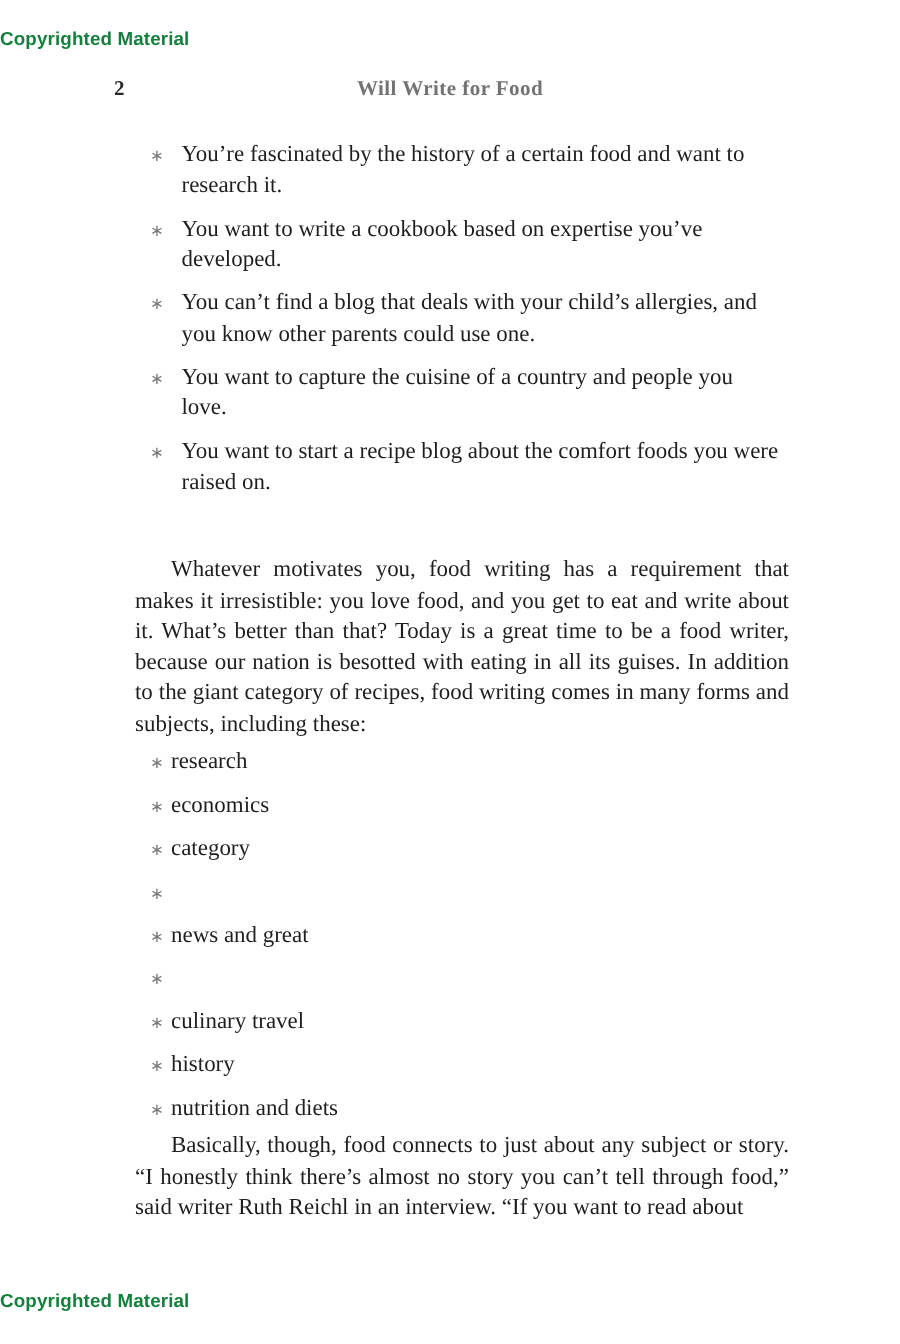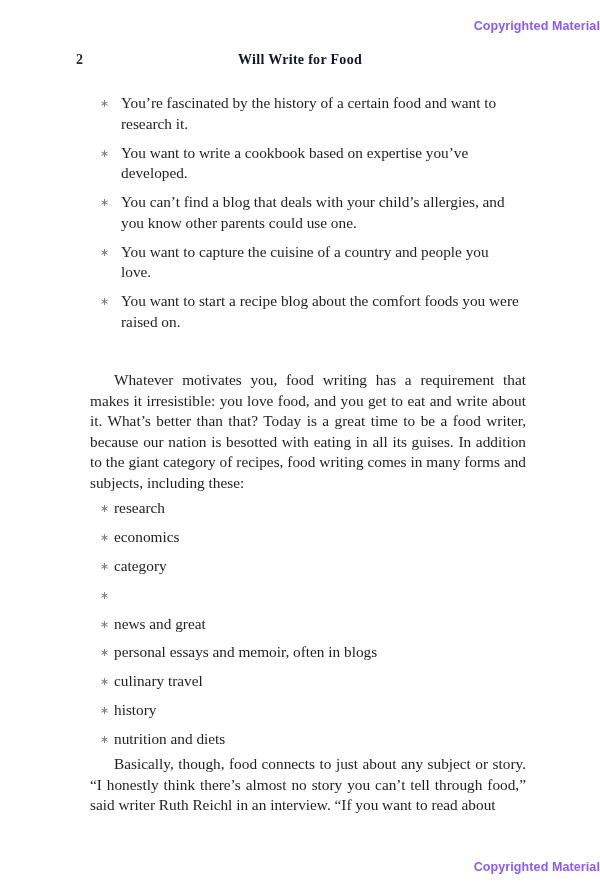--- a/index.html
+++ b/index.html
@@ -12,25 +12,25 @@
       height: 896px;
       position: relative;
       overflow: hidden;
       font-family: "Liberation Serif", "DejaVu Serif", serif;
       color: #1e1e1e;
     }
     .copyright {
       position: absolute;
       left: 0;
       width: 600px;
-      text-align: right;
+      text-align: left;
       font-family: "Liberation Sans", "DejaVu Sans", sans-serif;
       font-size: 12.5px;
       font-weight: bold;
-      color: #8b5cf6;
+      color: #15803d;
       letter-spacing: 0.1px;
     }
     .copyright.top { top: 19px; }
     .copyright.bottom { top: 860px; }
 
     .running-head {
       position: absolute;
       top: 52px;
       left: 0;
       width: 600px;
@@ -45,21 +45,21 @@
       color: #2a2a2a;
     }
     .running-title {
       position: absolute;
       left: 0;
       width: 600px;
       text-align: center;
       top: 0;
       font-size: 14px;
       font-weight: bold;
-      color: #0f172a;
+      color: #737373;
       letter-spacing: 0.3px;
     }
 
     .text-block {
       position: absolute;
       left: 78px;
       width: 436px;
       font-size: 15.3px;
       line-height: 20.5px;
     }
@@ -136,21 +136,21 @@
 </ul>
 
 <p class="text-block para para1">Whatever motivates you, food writing has a requirement that makes it irresistible: you love food, and you get to eat and write about it. What’s better than that? Today is a great time to be a food writer, because our nation is besotted with eating in all its guises. In addition to the giant category of recipes, food writing comes in many forms and subjects, including these:</p>
 
 <ul class="bullets2">
   <li><span class="bullet-mark">∗</span><span>research</span></li>
   <li><span class="bullet-mark">∗</span><span>economics</span></li>
   <li><span class="bullet-mark">∗</span><span>category</span></li>
   <li><span class="bullet-mark">∗</span></li>
   <li><span class="bullet-mark">∗</span><span>news and great</span></li>
-  <li><span class="bullet-mark">∗</span><span>personal essays and memoir, often in blogs</span></li>
+  <li><span class="bullet-mark">∗</span></li>
   <li><span class="bullet-mark">∗</span><span>culinary travel</span></li>
   <li><span class="bullet-mark">∗</span><span>history</span></li>
   <li><span class="bullet-mark">∗</span><span>nutrition and diets</span></li>
 </ul>
 
 <p class="text-block para para2">Basically, though, food connects to just about any subject or story. “I honestly think there’s almost no story you can’t tell through food,” said writer Ruth Reichl in an interview. “If you want to read about</p>
 
 <div class="copyright bottom">Copyrighted Material</div>
 
 </body></html>

